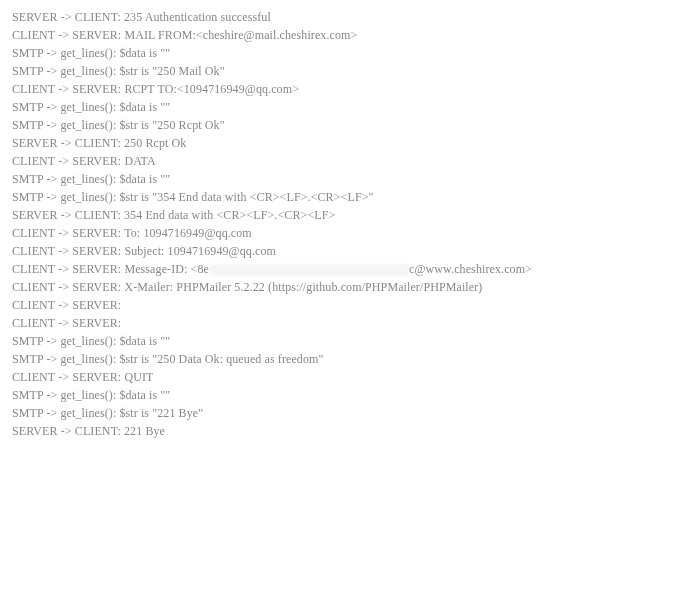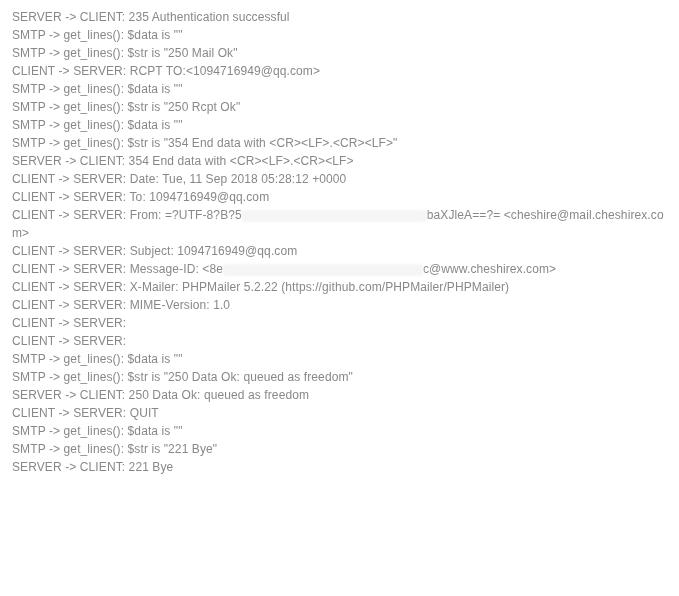--- a/index.html
+++ b/index.html
@@ -14,54 +14,54 @@
       color: #888888;
       padding: 8px 12px;
       line-height: 1.5;
       width: 679px;
     }
     .log-line {
       white-space: pre-wrap;
       word-break: break-all;
       margin-bottom: 0px;
       letter-spacing: 0.1px;
+      font-family: Liberation Serif, serif;
     }
     .redact {
       display: inline-block;
       background: #f5f5f5;
       border-radius: 3px;
       height: 12px;
       vertical-align: middle;
       filter: blur(1px);
     }
     .redact1 { width: 185px; }
     .redact2 { width: 200px; }
   </style>
 </head>
 <body>
 
 <div id="log-container">
     <div class="log-line">SERVER -&gt; CLIENT: 235 Authentication successful</div>
+    <div class="log-line">CLIENT -&gt; SERVER: MAIL FROM:&lt;cheshire@mail.cheshirex.com&gt;</div>
     <div class="log-line">SMTP -&gt; get_lines(): $data is ""</div>
     <div class="log-line">SMTP -&gt; get_lines(): $str is "250 Mail Ok"</div>
     <div class="log-line">CLIENT -&gt; SERVER: RCPT TO:&lt;1094716949@qq.com&gt;</div>
     <div class="log-line">SMTP -&gt; get_lines(): $data is ""</div>
     <div class="log-line">SMTP -&gt; get_lines(): $str is "250 Rcpt Ok"</div>
+    <div class="log-line">SERVER -&gt; CLIENT: 250 Rcpt Ok</div>
+    <div class="log-line">CLIENT -&gt; SERVER: DATA</div>
     <div class="log-line">SMTP -&gt; get_lines(): $data is ""</div>
     <div class="log-line">SMTP -&gt; get_lines(): $str is "354 End data with &lt;CR&gt;&lt;LF&gt;.&lt;CR&gt;&lt;LF&gt;"</div>
     <div class="log-line">SERVER -&gt; CLIENT: 354 End data with &lt;CR&gt;&lt;LF&gt;.&lt;CR&gt;&lt;LF&gt;</div>
-    <div class="log-line">CLIENT -&gt; SERVER: Date: Tue, 11 Sep 2018 05:28:12 +0000</div>
     <div class="log-line">CLIENT -&gt; SERVER: To: 1094716949@qq.com</div>
-    <div class="log-line"><span>CLIENT -&gt; SERVER: From: =?UTF-8?B?5</span><span class="redact redact1"></span><span>baXJleA==?= &lt;cheshire@mail.cheshirex.com&gt;</span></div>
     <div class="log-line">CLIENT -&gt; SERVER: Subject: 1094716949@qq.com</div>
     <div class="log-line"><span>CLIENT -&gt; SERVER: Message-ID: &lt;8e</span><span class="redact redact2"></span><span>c@www.cheshirex.com&gt;</span></div>
     <div class="log-line">CLIENT -&gt; SERVER: X-Mailer: PHPMailer 5.2.22 (https://github.com/PHPMailer/PHPMailer)</div>
-    <div class="log-line">CLIENT -&gt; SERVER: MIME-Version: 1.0</div>
     <div class="log-line">CLIENT -&gt; SERVER:</div>
     <div class="log-line">CLIENT -&gt; SERVER:</div>
     <div class="log-line">SMTP -&gt; get_lines(): $data is ""</div>
     <div class="log-line">SMTP -&gt; get_lines(): $str is "250 Data Ok: queued as freedom"</div>
-    <div class="log-line">SERVER -&gt; CLIENT: 250 Data Ok: queued as freedom</div>
     <div class="log-line">CLIENT -&gt; SERVER: QUIT</div>
     <div class="log-line">SMTP -&gt; get_lines(): $data is ""</div>
     <div class="log-line">SMTP -&gt; get_lines(): $str is "221 Bye"</div>
     <div class="log-line">SERVER -&gt; CLIENT: 221 Bye</div>
   </div>
 
 </body></html>

